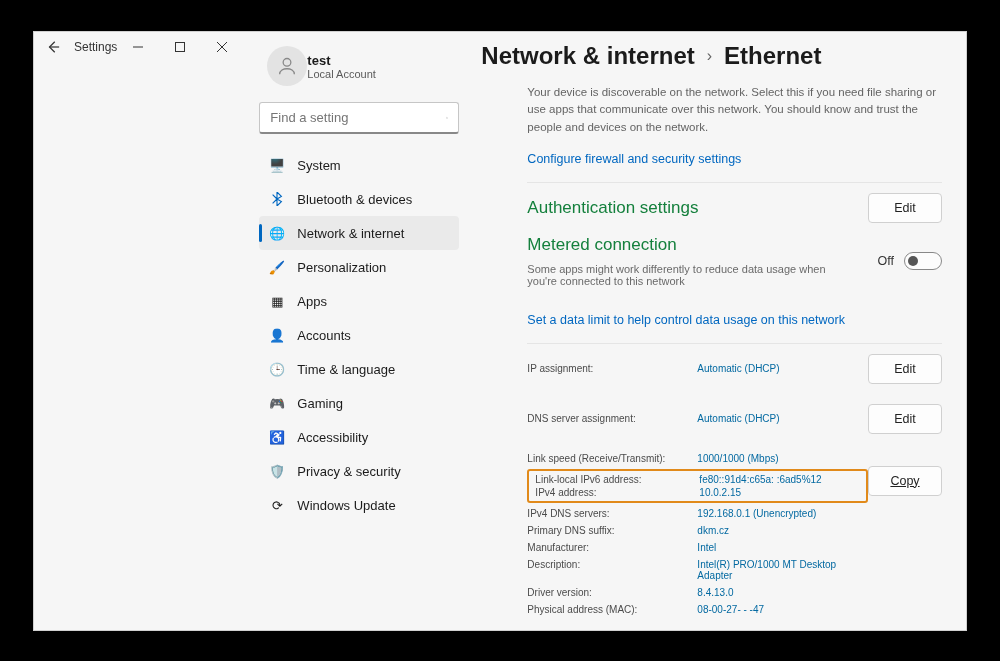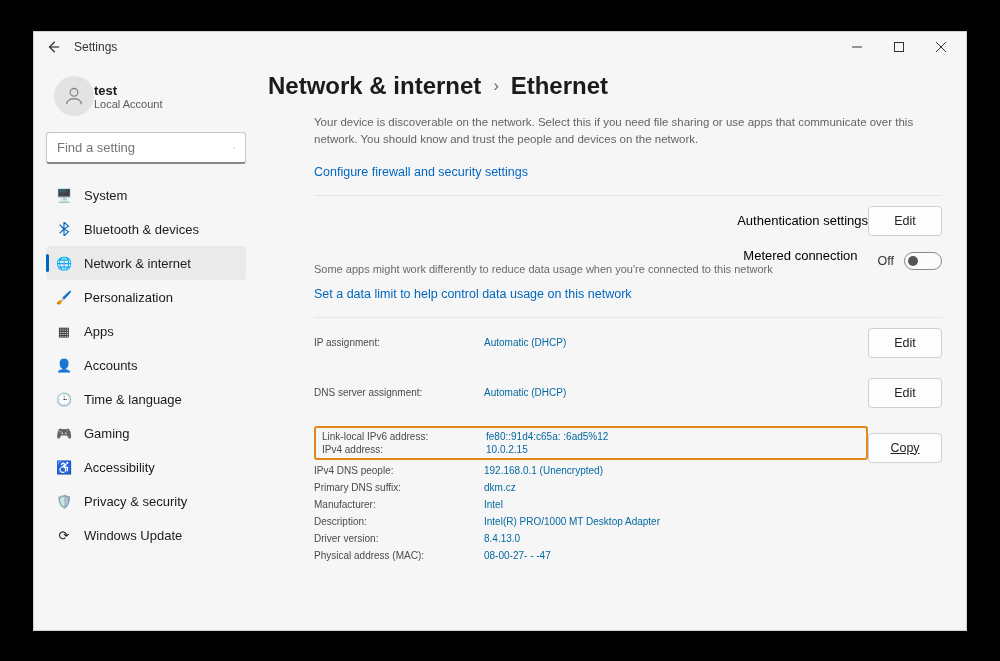--- a/index.html
+++ b/index.html
@@ -1,17 +1,17 @@
 <!DOCTYPE html>
 <html><head>
 <meta charset="utf-8">
 <style>
   * { box-sizing: border-box; margin: 0; padding: 0; font-family: "Segoe UI", -apple-system, sans-serif; }
   body { background: #000; width: 1000px; height: 661px; overflow: hidden; }
-  .window { position: absolute; left: 33px; top: 31px; width: 934px; height: 600px; background: #f6f6f6; border: 1px solid #d0d0d0; display: flex; flex-direction: column; }
+  .window { position: absolute; left: 33px; top: 31px; width: 934px; height: 600px; background: #f6f6f6; border: 1px solid #d0d0d0; display: flex; }
   .titlebar { height: 30px; display: flex; align-items: center; padding: 0 4px; }
   .titlebar .back { width: 30px; height: 30px; display:flex; align-items:center; justify-content:center; cursor:pointer; }
   .titlebar .title { font-size: 12px; color: #333; margin-left: 6px; }
   .titlebar .spacer { flex: 1; }
   .winbtn { width: 42px; height: 28px; display:flex; align-items:center; justify-content:center; cursor:pointer; }
   .content { flex: 1; display: flex; overflow: hidden; }
   .sidebar { width: 224px; padding: 6px 12px 12px 12px; overflow:auto; }
   .user { display: flex; align-items: center; padding: 8px 8px 16px 8px; }
   .avatar { width: 40px; height: 40px; border-radius: 50%; background: #e3e3e3; display:flex; align-items:center; justify-content:center; }
   .user .name { font-size: 13px; font-weight: 600; color:#1b1b1b; }
@@ -27,22 +27,22 @@
   .breadcrumb { display:flex; align-items:center; gap: 12px; margin: 6px 0 14px 0; }
   .breadcrumb .bc { font-size: 24px; font-weight: 600; color:#1b1b1b; }
   .breadcrumb .chev { color:#666; font-size: 16px; }
   .panel { padding: 0 0 0 46px; font-size: 12.5px; color:#1b1b1b; }
   .subtext { color:#646464; font-size: 11.5px; line-height: 1.5; }
   .link { color:#0067c0; font-size: 12.5px; cursor:pointer; }
   .block { margin: 16px 0; }
   .divider { border-top: 1px solid #e5e5e5; margin: 10px 0 0 0; }
   .row { display:flex; align-items:center; padding: 10px 0; }
   .row .left { flex:1; }
-  .row .label { font-size: 13px; color:#000000;text-align:right; }
-  .row .desc { font-size: 11px; color:#6a6a6a; margin-top:0px; }
+  .row .label { font-size: 17px; color:#15803d; }
+  .row .desc { font-size: 11px; color:#6a6a6a; margin-top:8px; }
   .btn { border:1px solid #d0d0d0; background:#fdfdfd; border-radius:4px; height:30px; min-width:74px; padding: 0 14px; font-size:12.5px; color:#222; cursor:pointer; display:flex; align-items:center; justify-content:center; }
   .toggle-wrap { display:flex; align-items:center; gap:10px; font-size:12.5px; color:#333; }
   .toggle { width:38px; height:18px; border:1px solid #888; border-radius:9px; position:relative; background:#fcfcfc; }
   .toggle .knob { position:absolute; left:3px; top:3px; width:10px; height:10px; background:#555; border-radius:50%; }
   .kv { display:flex; padding: 3px 0; font-size: 10px; color:#4b4b4b; }
   .kv .k { width: 146px; }
   .kv .v { flex:1; color:#0369a1;margin-left:24px; }
   .highlight { border: 2px solid #e18a1a; border-radius: 3px; padding: 2px 6px; margin: 2px 0; }
 </style>
 </head>
@@ -174,53 +174,57 @@
             <div class="desc">Some apps might work differently to reduce data usage when you're connected to this network</div>
           </div>
           <div class="toggle-wrap">
             <span>Off</span>
             <div class="toggle">
                 <div class="knob"></div>
               </div>
           </div>
         </div>
 
-        <div class="block" style="margin-top:10px;"><span class="link">Set a data limit to help control data usage on this network</span></div>
+        <div class="block" style="margin-top:24px;"><span class="link">Set a data limit to help control data usage on this network</span></div>
 
         <div class="divider"></div>
         <div class="row">
           <div class="left kv" style="padding:0;">
             <div class="k">IP assignment:</div>
             <div class="v">Automatic (DHCP)</div>
           </div>
           <div class="btn">Edit</div>
         </div>
 
         <div class="row">
           <div class="left kv" style="padding:0;">
             <div class="k">DNS server assignment:</div>
             <div class="v">Automatic (DHCP)</div>
           </div>
           <div class="btn">Edit</div>
         </div>
 
         <div style="display:flex; align-items:flex-start; margin-top:6px;">
           <div style="flex:1;">
+            <div class="kv">
+                <div class="k">Link speed (Receive/Transmit):</div>
+                <div class="v">1000/1000 (Mbps)</div>
+              </div>
             <div class="highlight">
               <div class="kv" style="padding:1px 0;">
                   <div class="k" style="width:140px;">Link-local IPv6 address:</div>
                   <div class="v">fe80::91d4:c65a:        :6ad5%12</div>
                 </div>
               <div class="kv" style="padding:1px 0;">
                   <div class="k" style="width:140px;">IPv4 address:</div>
                   <div class="v">10.0.2.15</div>
                 </div>
             </div>
             <div class="kv">
-                <div class="k">IPv4 DNS people:</div>
+                <div class="k">IPv4 DNS servers:</div>
                 <div class="v">192.168.0.1 (Unencrypted)</div>
               </div>
             <div class="kv">
                 <div class="k">Primary DNS suffix:</div>
                 <div class="v">dkm.cz</div>
               </div>
             <div class="kv">
                 <div class="k">Manufacturer:</div>
                 <div class="v">Intel</div>
               </div>
@@ -230,19 +234,19 @@
               </div>
             <div class="kv">
                 <div class="k">Driver version:</div>
                 <div class="v">8.4.13.0</div>
               </div>
             <div class="kv">
                 <div class="k">Physical address (MAC):</div>
                 <div class="v">08-00-27-    -    -47</div>
               </div>
           </div>
-          <div class="btn" style="margin-top:9px;text-decoration:underline;">Copy</div>
+          <div class="btn" style="margin-top:16px;text-decoration:underline;">Copy</div>
         </div>
       </div>
 
     </div>
   </div>
 </div>
 
 </body></html>

